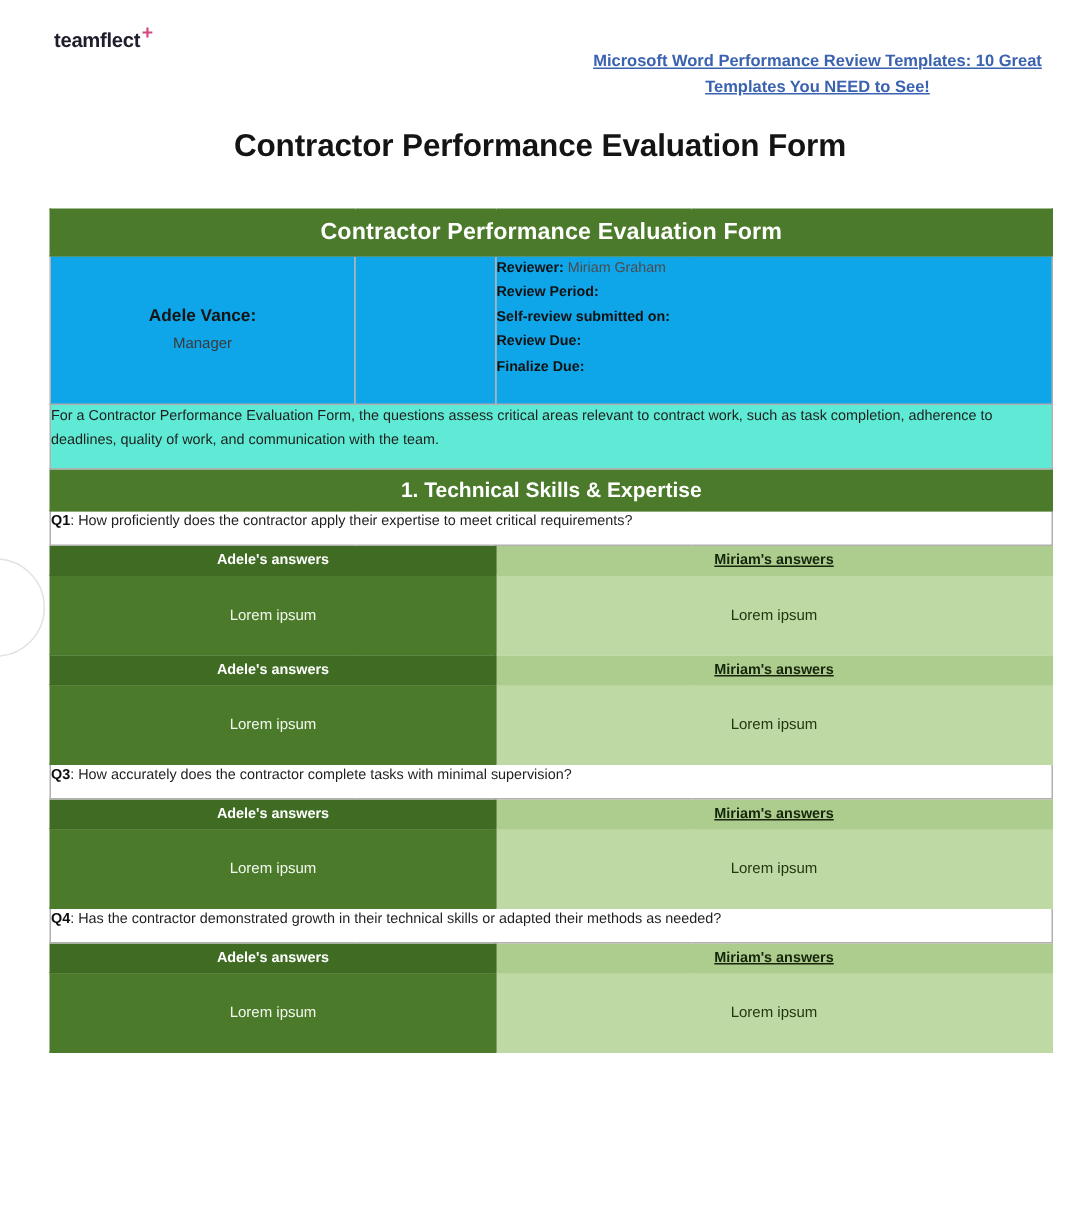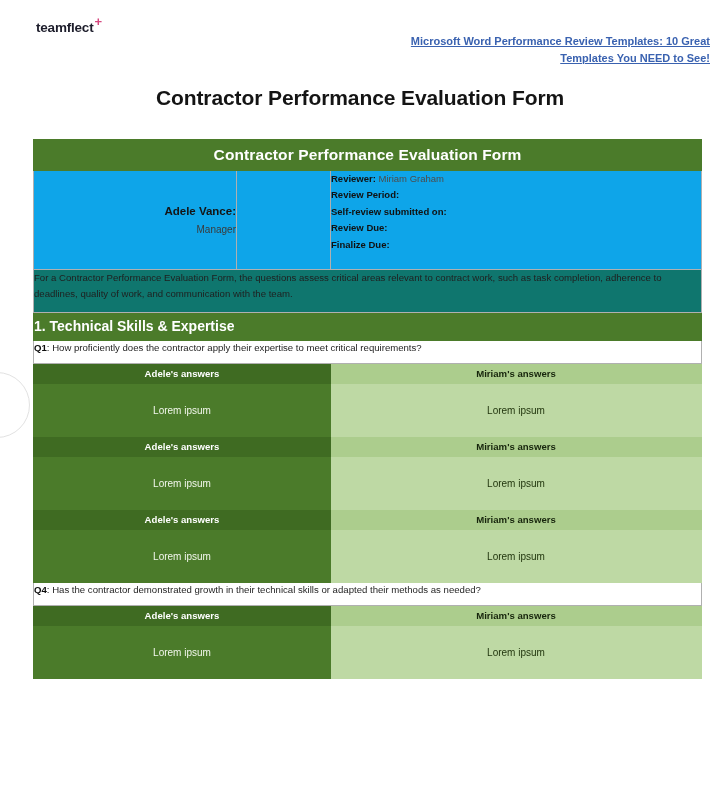--- a/index.html
+++ b/index.html
@@ -48,21 +48,21 @@
     font-size: 13px;
     font-weight: 700;
     vertical-align: super;
     margin-left: 1px;
   }
   .promo-link {
     position: absolute;
     left: 380px;
     top: 33px;
     width: 330px;
-    text-align: right;
+    text-align: center;
     font-size: 11px;
     font-weight: 700;
     line-height: 17px;
     color: #3a62b0;
     text-decoration: underline;
     cursor: pointer;
   }
 
   
   .doc-title {
@@ -100,21 +100,21 @@
     font-weight: 700;
     height: 30px;
     line-height: 30px;
     border: 1px solid #4b7b2a !important;
     letter-spacing: 0.1px;
   }
 
   
   .info-row td { height: 98px; background: #0ea5e9; }
   .cell-person {
-    text-align: right;
+    text-align: center;
     vertical-align: middle !important;
     padding: 0 6px;
   }
   .person-name {
     font-size: 11.5px;
     font-weight: 700;
     color: #141414;
     margin-bottom: 7px;
   }
   .person-role {
@@ -135,33 +135,34 @@
     white-space: nowrap;
   }
   .meta-line .meta-val {
     font-weight: 400;
     color: #4c4c4c;
   }
 
   
   .desc-cell {
     padding: 9px 10px 14px 10px;
-    background: #0f766e;
+    background: #5eead4;
     height: 42px;
   }
   .desc-text {
     font-size: 9.6px;
     line-height: 16px;
     color: #1f1f1f;
   }
 
   
   .section-head {
     background: #4b7b2a;
     color: #ffffff;
+    text-align: center;
     font-size: 14px;
     font-weight: 700;
     height: 27px;
     line-height: 27px;
     border: 1px solid #4b7b2a !important;
   }
 
   
   .question-cell {
     background: #ffffff;
@@ -188,20 +189,21 @@
   }
   .ans-head-right {
     background: #accd8d;
     color: #17250c;
     text-align: center;
     font-size: 9.6px;
     font-weight: 700;
     height: 19px;
     line-height: 19px;
     border: 1px solid #accd8d !important;
+    text-decoration: underline;
   }
   
   .ans-body-left {
     background: #4b7b2a;
     color: #f2f7ec;
     text-align: center;
     font-size: 10px;
     height: 52px;
     vertical-align: middle !important;
     border: 1px solid #4b7b2a !important;
@@ -300,20 +302,25 @@
   <tr>
     <td class="ans-head-left" colspan="2">Adele's answers</td>
     <td class="ans-head-right" colspan="2">Miriam's answers</td>
   </tr>
   <tr>
     <td class="ans-body-left" colspan="2">Lorem ipsum</td>
     <td class="ans-body-right" colspan="2">Lorem ipsum</td>
   </tr>
 
   <tr>
+    <td class="question-cell" colspan="4">
+      <div class="question-text"><b>Q3</b><span>: How accurately does the contractor complete tasks with minimal supervision?</span></div>
+    </td>
+  </tr>
+  <tr>
     <td class="ans-head-left" colspan="2">Adele's answers</td>
     <td class="ans-head-right" colspan="2">Miriam's answers</td>
   </tr>
   <tr>
     <td class="ans-body-left" colspan="2">Lorem ipsum</td>
     <td class="ans-body-right" colspan="2">Lorem ipsum</td>
   </tr>
 
   <tr>
     <td class="question-cell" colspan="4">

